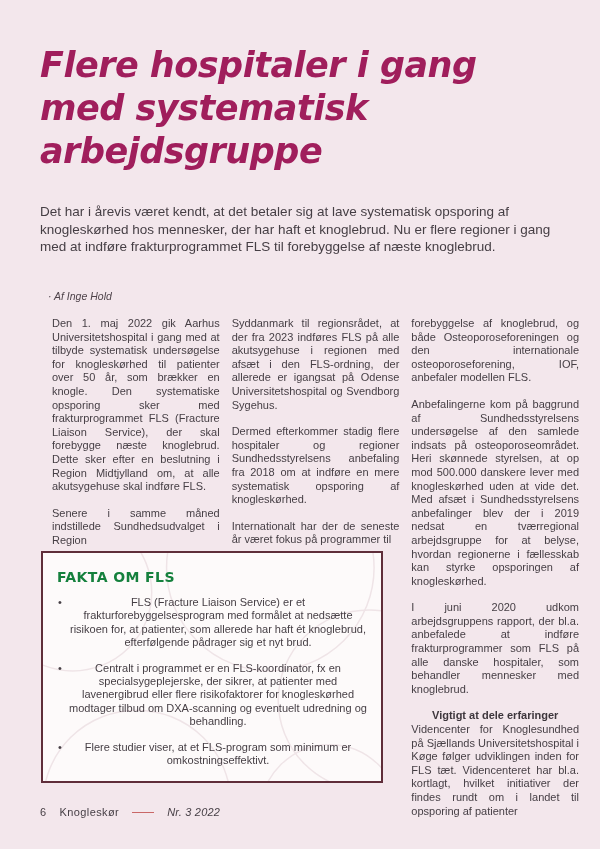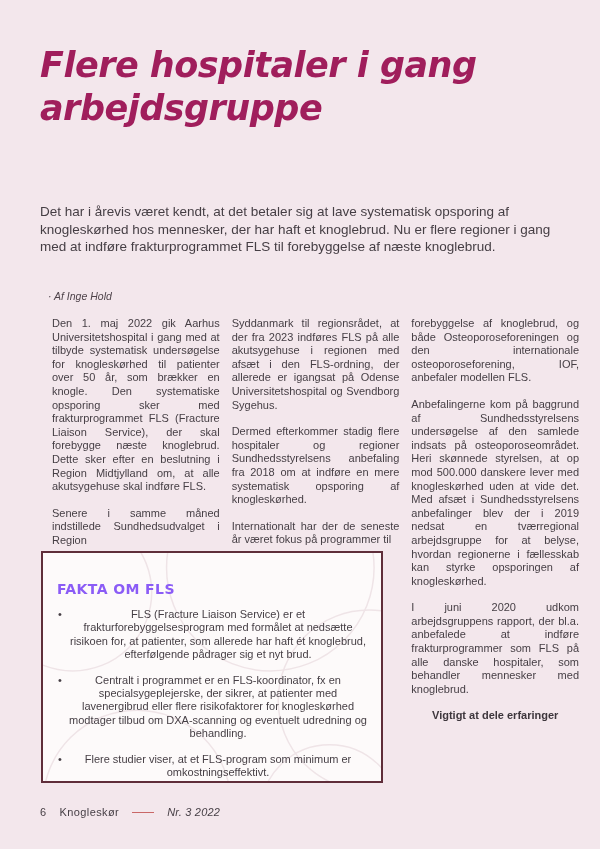--- a/index.html
+++ b/index.html
@@ -35,23 +35,23 @@
   .col p { margin:0 0 13px 0; }
   .col .subhead { font-weight:bold; margin:0; text-align:center; color:#3d363c; }
   .fakta {
     position:absolute; left:41px; top:551px; width:342px; height:232px;
     box-sizing:border-box; background:#fdfafa;
     border:2px solid #5f2e3a; padding:12px 14px 0 14px;
     overflow:hidden;
   }
   .watermark { position:absolute; left:0; top:0; width:100%; height:100%; pointer-events:none; }
   .fakta-title {
-    position:relative; margin:16px 0 11px 0;
+    position:relative; margin:4px 0 11px 0;
     font-family:"DejaVu Sans", sans-serif;
-    font-size:14px; letter-spacing:0.4px; font-weight:bold; color:#8b5cf6;
+    font-size:14px; letter-spacing:0.4px; font-weight:bold; color:#15803d;
   }
   .fakta ul { position:relative; margin:0; padding:0; list-style:none; }
   .fakta li {
     position:relative; padding-left:12px; margin:0 0 12px 0;
     font-size:11px; line-height:13.4px; text-align:center; color:#453e44;
   }
   .fakta li::before { content:"\2022"; position:absolute; left:1px; top:0; color:#453e44; }
   .footer {
     position:absolute; left:40px; top:806px;
     display:flex; align-items:center; gap:13px;
@@ -60,20 +60,21 @@
   .footer .dash { width:22px; height:1px; background:#c96767; }
   .footer .issue { font-style:italic; letter-spacing:0.2px; }
 </style>
 </head>
 <body>
 
 <div class="page">
 
   <h1 class="headline">
     <span class="hl">Flere hospitaler i gang</span>
+    <span class="hl">med systematisk</span>
     <span class="hl">arbejdsgruppe</span>
   </h1>
 
   <p class="lead">Det har i årevis været kendt, at det betaler sig at lave systematisk opsporing af knogleskørhed hos mennesker, der har haft et knoglebrud. Nu er flere regioner i gang med at indføre frakturprogrammet FLS til forebyggelse af næste knoglebrud.</p>
 
   <p class="byline">· Af Inge Hold</p>
 
   <div class="columns">
     <div class="col">
       <p>Den 1. maj 2022 gik Aarhus Universitetshospital i gang med at tilbyde systematisk undersøgelse for knogleskørhed til patienter over 50 år, som brækker en knogle. Den systematiske opsporing sker med frakturprogrammet FLS (Fracture Liaison Service), der skal forebygge næste knoglebrud. Dette sker efter en beslutning i Region Midtjylland om, at alle akutsygehuse skal indføre FLS.</p>
@@ -82,20 +83,21 @@
     <div class="col">
       <p>Syddanmark til regionsrådet, at der fra 2023 indføres FLS på alle akutsygehuse i regionen med afsæt i den FLS-ordning, der allerede er igangsat på Odense Universitetshospital og Svendborg Sygehus.</p>
       <p>Dermed efterkommer stadig flere hospitaler og regioner Sundhedsstyrelsens anbefaling fra 2018 om at indføre en mere systematisk opsporing af knogleskørhed.</p>
       <p>Internationalt har der de seneste år været fokus på programmer til</p>
     </div>
     <div class="col">
       <p>forebyggelse af knoglebrud, og både Osteoporoseforeningen og den internationale osteoporoseforening, IOF, anbefaler modellen FLS.</p>
       <p>Anbefalingerne kom på baggrund af Sundhedsstyrelsens undersøgelse af den samlede indsats på osteoporoseområdet. Heri skønnede styrelsen, at op mod 500.000 danskere lever med knogleskørhed uden at vide det. Med afsæt i Sundhedsstyrelsens anbefalinger blev der i 2019 nedsat en tværregional arbejdsgruppe for at belyse, hvordan regionerne i fællesskab kan styrke opsporingen af knogleskørhed.</p>
       <p>I juni 2020 udkom arbejdsgruppens rapport, der bl.a. anbefalede at indføre frakturprogrammer som FLS på alle danske hospitaler, som behandler mennesker med knoglebrud.</p>
       <p class="subhead">Vigtigt at dele erfaringer</p>
+      <p>Videncenter for Knoglesundhed på Sjællands Universitetshospital i Køge følger udviklingen inden for FLS tæt. Videncenteret har bl.a. kortlagt, hvilket initiativer der findes rundt om i landet til opsporing af patienter</p>
     </div>
   </div>
 
   <aside class="fakta">
     <svg class="watermark" viewBox="0 0 342 232" xmlns="http://www.w3.org/2000/svg" preserveAspectRatio="none">
       <g fill="none" stroke="#efe4e7" stroke-width="1.5">
         <circle cx="230" cy="15" r="105"></circle>
         <circle cx="330" cy="150" r="92"></circle>
         <circle cx="95" cy="255" r="95"></circle>
         <circle cx="290" cy="265" r="70"></circle>

